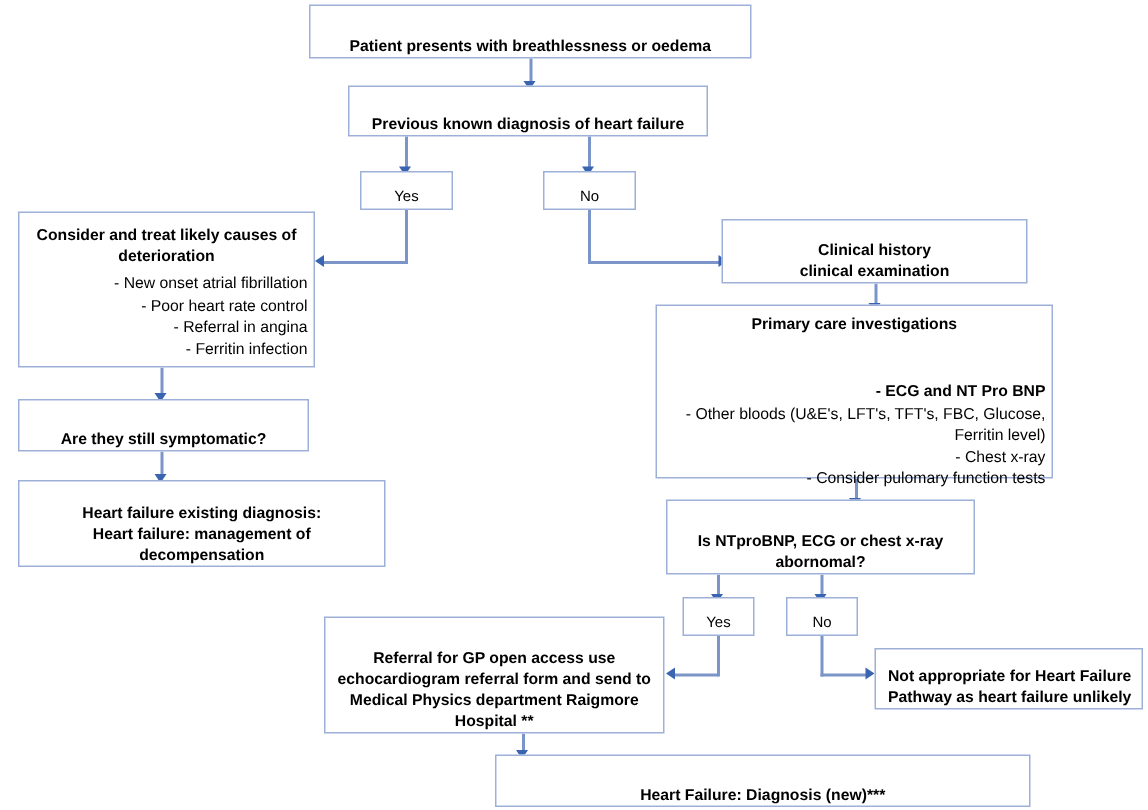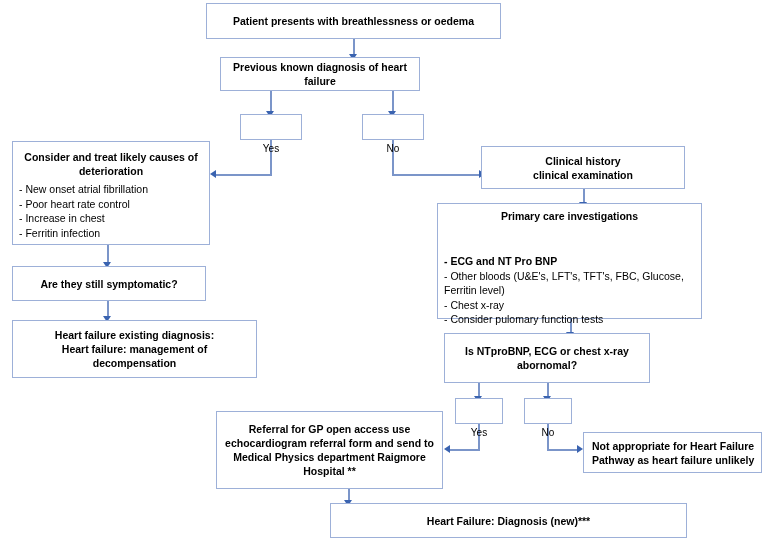--- a/index.html
+++ b/index.html
@@ -18,21 +18,21 @@
     background: #ffffff;
     overflow: hidden;
   }
   .node {
     position: absolute;
     box-sizing: border-box;
     border: 1px solid #9DB0D8;
     background: #ffffff;
     display: flex;
     flex-direction: column;
-    justify-content: center;
+    justify-content: flex-end;
     color: #000000;
     z-index: 3;
   }
   .node .title {
     font-weight: bold;
     font-size: 10.5px;
     line-height: 14px;
     text-align: center;
   }
   .node .ctr {
@@ -50,21 +50,21 @@
     padding: 0 6px;
   }
   .node ul.bullets {
     list-style: none;
     margin: 0;
     padding: 0 4px 0 6px;
   }
   .node ul.bullets li {
     font-size: 10.5px;
     line-height: 14.5px;
-    text-align: left;
+    text-align: right;
     font-weight: normal;
     white-space: normal;
   }
   .node ul.bullets li.bold {
     font-weight: bold;
     margin-top: 27px;
   }
   .small-node .ctr-normal {
     font-size: 10px;
     margin-top: 44px;
@@ -155,38 +155,38 @@
   <div class="hline" style="left:547px; top:449px; width:32px;"></div>
   <div class="arrow-right" style="left:577px; top:445px;"></div>
 
   <div class="vline" style="left:348px; top:489px; height:12px;"></div>
   <div class="arrow-down" style="left:344px; top:500px;"></div>
 
   <div class="node" style="left:206px; top:3px; width:295px; height:36px;">
     <div class="ctr">Patient presents with breathlessness or oedema</div>
   </div>
 
-  <div class="node" style="left:220px; top:57px; width:200px; height:34px;">
+  <div class="node" style="left:232px; top:57px; width:240px; height:34px;">
     <div class="ctr">Previous known diagnosis of heart failure</div>
   </div>
 
   <div class="node small-node" style="left:240px; top:114px; width:62px; height:26px;">
     <div class="ctr-normal">Yes</div>
   </div>
 
   <div class="node small-node" style="left:362px; top:114px; width:62px; height:26px;">
     <div class="ctr-normal">No</div>
   </div>
 
   <div class="node" style="left:12px; top:141px; width:198px; height:104px; justify-content:flex-start; padding-top:8px;">
     <div class="title" style="padding:0 8px;">Consider and treat likely causes of deterioration</div>
     <ul class="bullets" style="margin-top:4px;">
       <li>- New onset atrial fibrillation</li>
       <li>- Poor heart rate control</li>
-      <li>- Increase in chest</li>
+      <li>- Referral in angina</li>
       <li>- Ferritin infection</li>
     </ul>
   </div>
 
   <div class="node" style="left:12px; top:266px; width:194px; height:35px;">
     <div class="ctr">Are they still symptomatic?</div>
   </div>
 
   <div class="node" style="left:12px; top:320px; width:245px; height:58px;">
     <div class="ctr">Heart failure existing diagnosis:</div>

